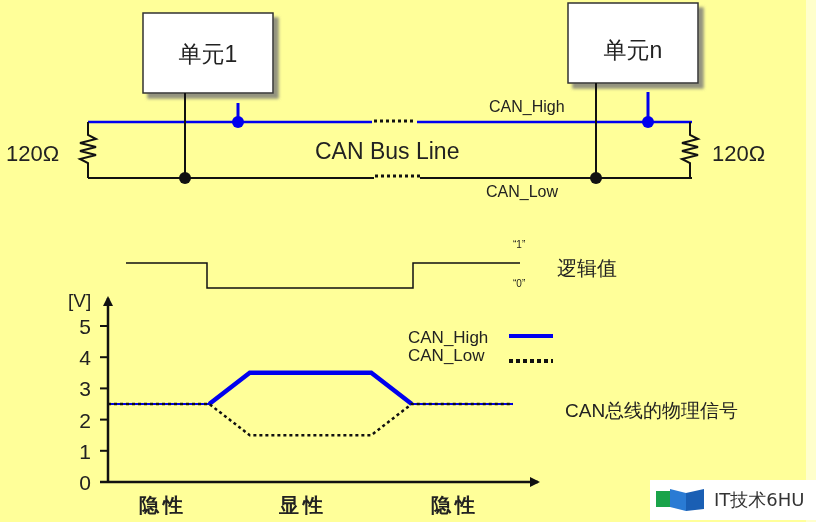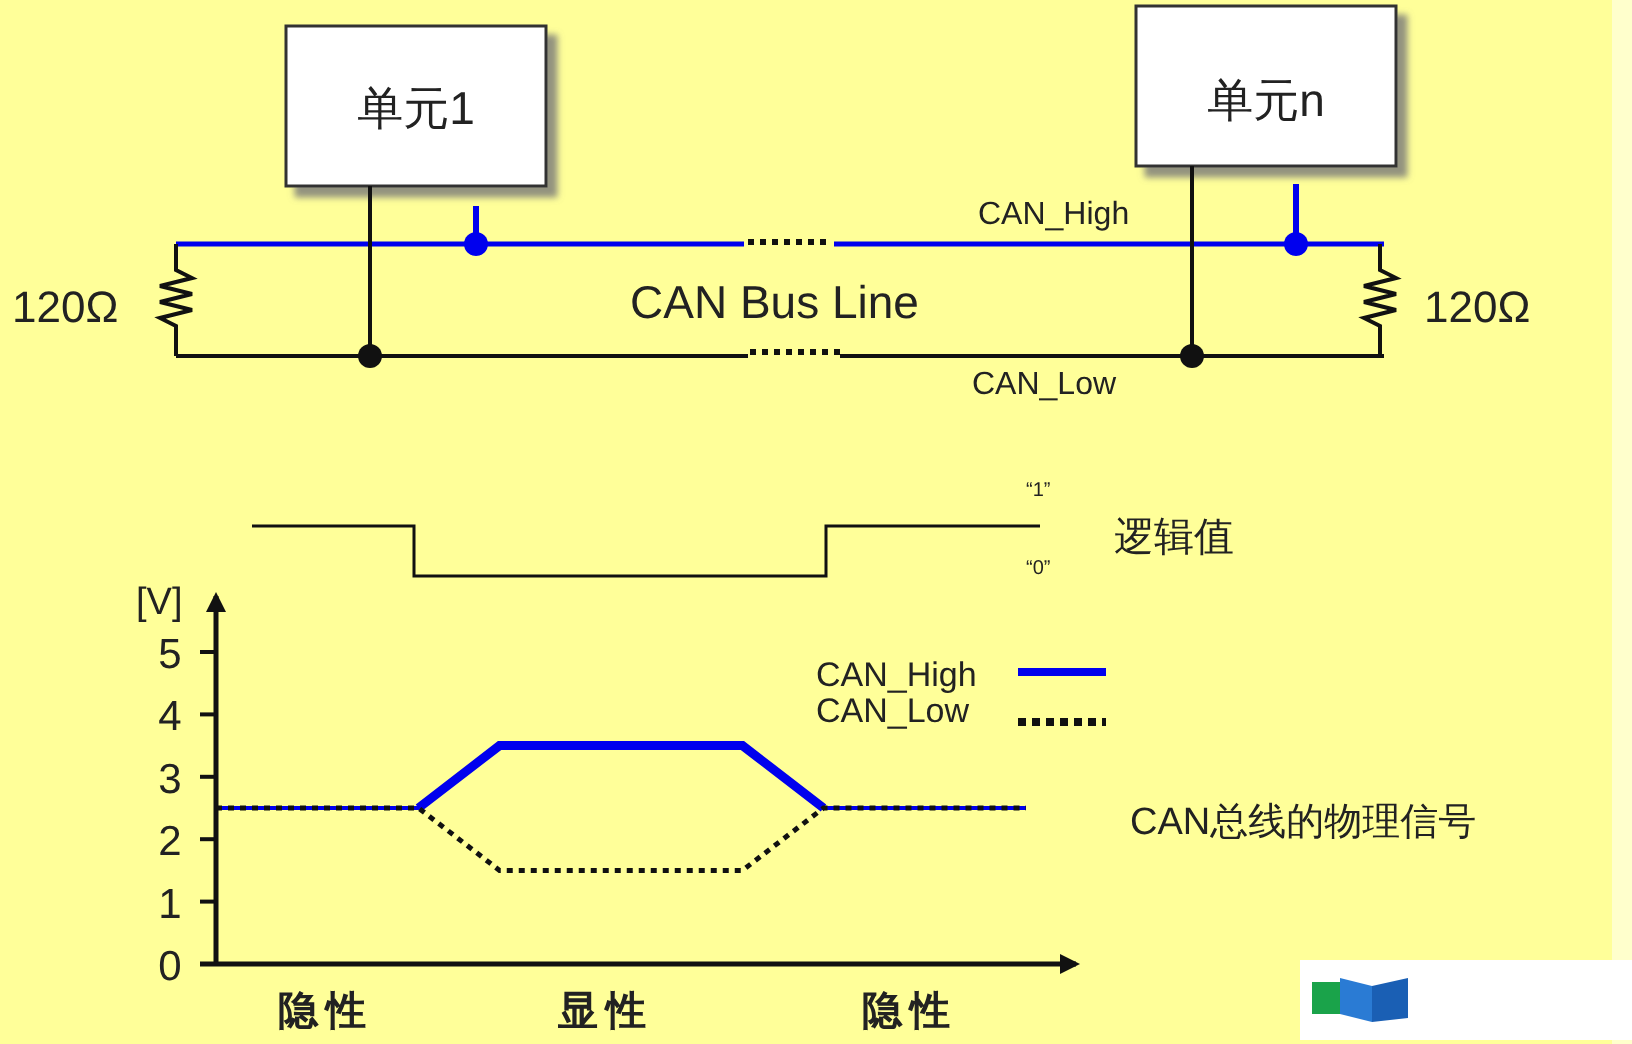--- a/index.html
+++ b/index.html
@@ -110,13 +110,14 @@
     <text class="lbl" x="565" y="417" font-size="19">CAN总线的物理信号</text>
   </g>
 </svg>
 
 <div class="watermark">
   <svg width="52" height="26" viewBox="0 0 52 26" style="position:static">
     <path d="M0,4 L16,4 L16,20 L0,20 Z" fill="#1aa34a"></path>
     <path d="M14,2 L30,6 L30,24 L14,20 Z" fill="#2a7bd4"></path>
     <path d="M30,6 L48,2 L48,22 L30,24 Z" fill="#1a5fb4"></path>
   </svg>
+  <span class="wm-text">IT技术6HU</span>
 </div>
 
 </body></html>

